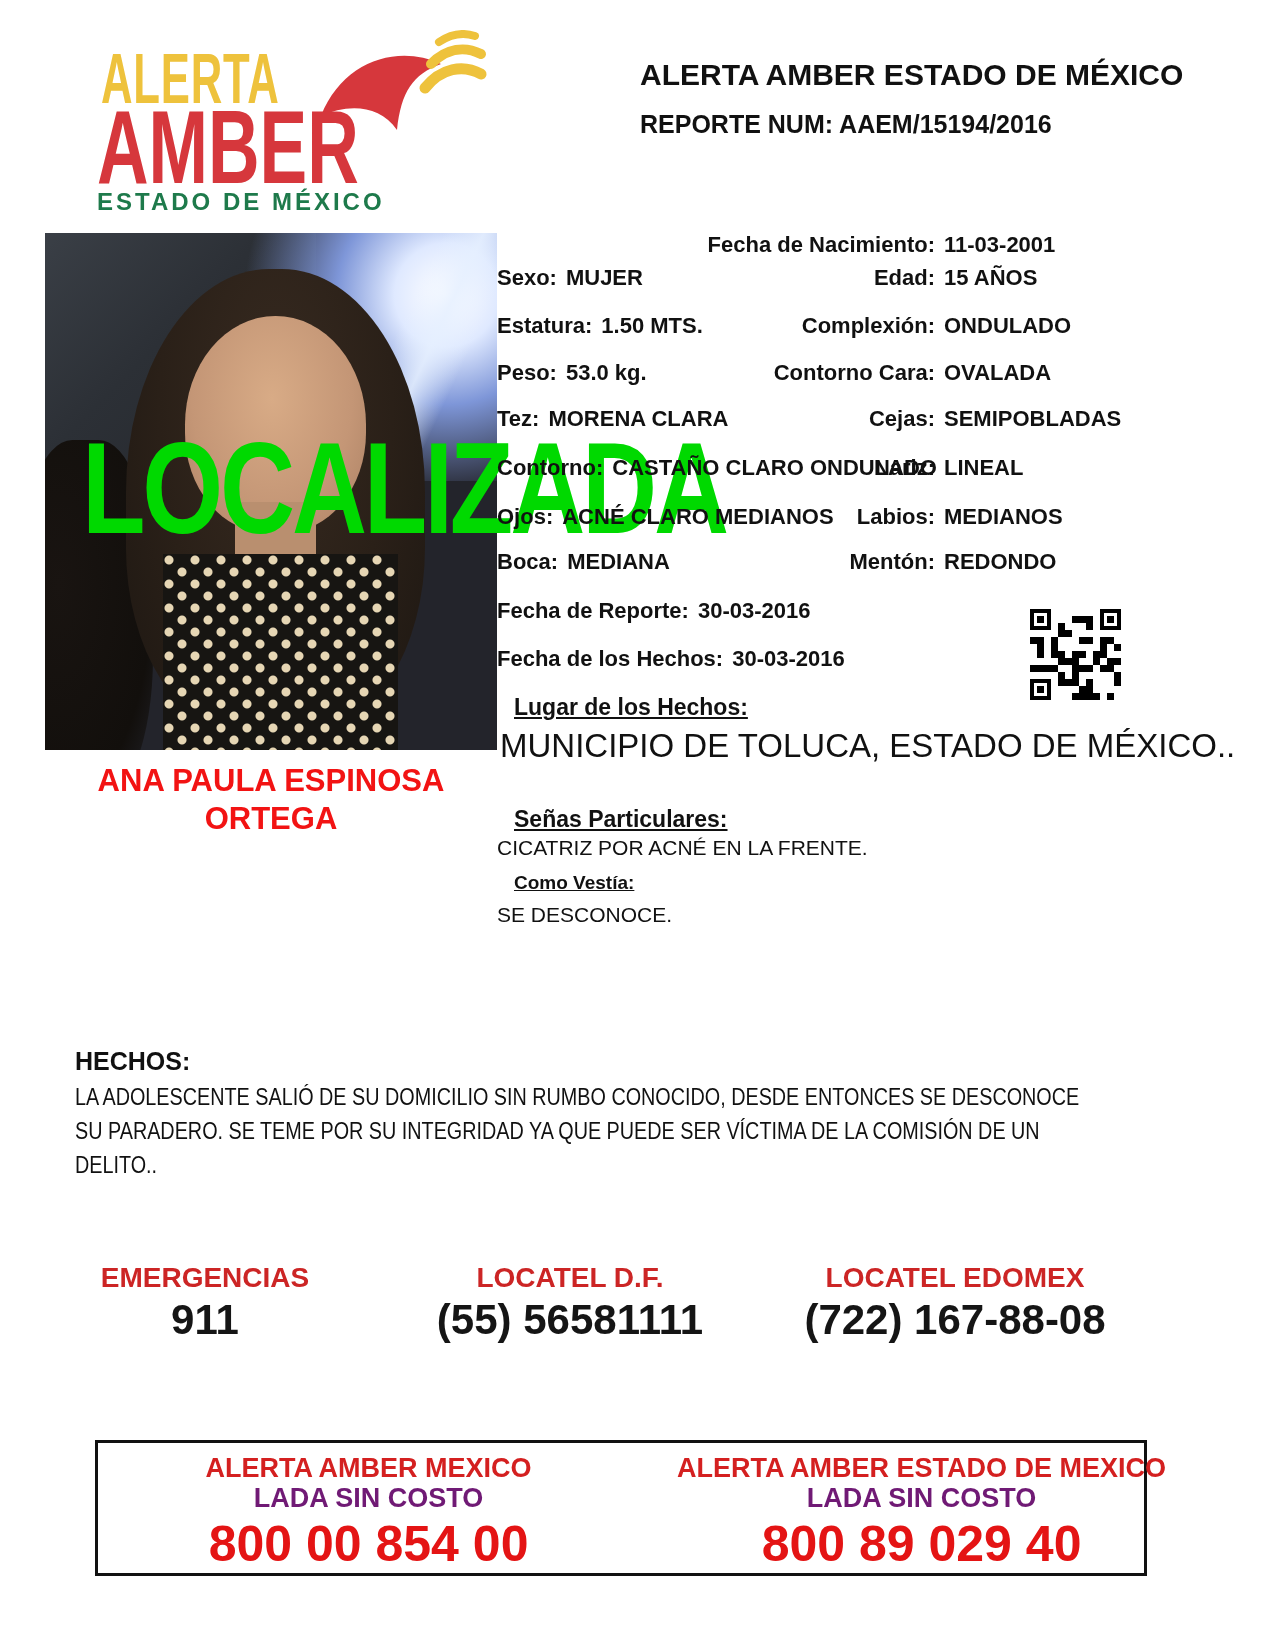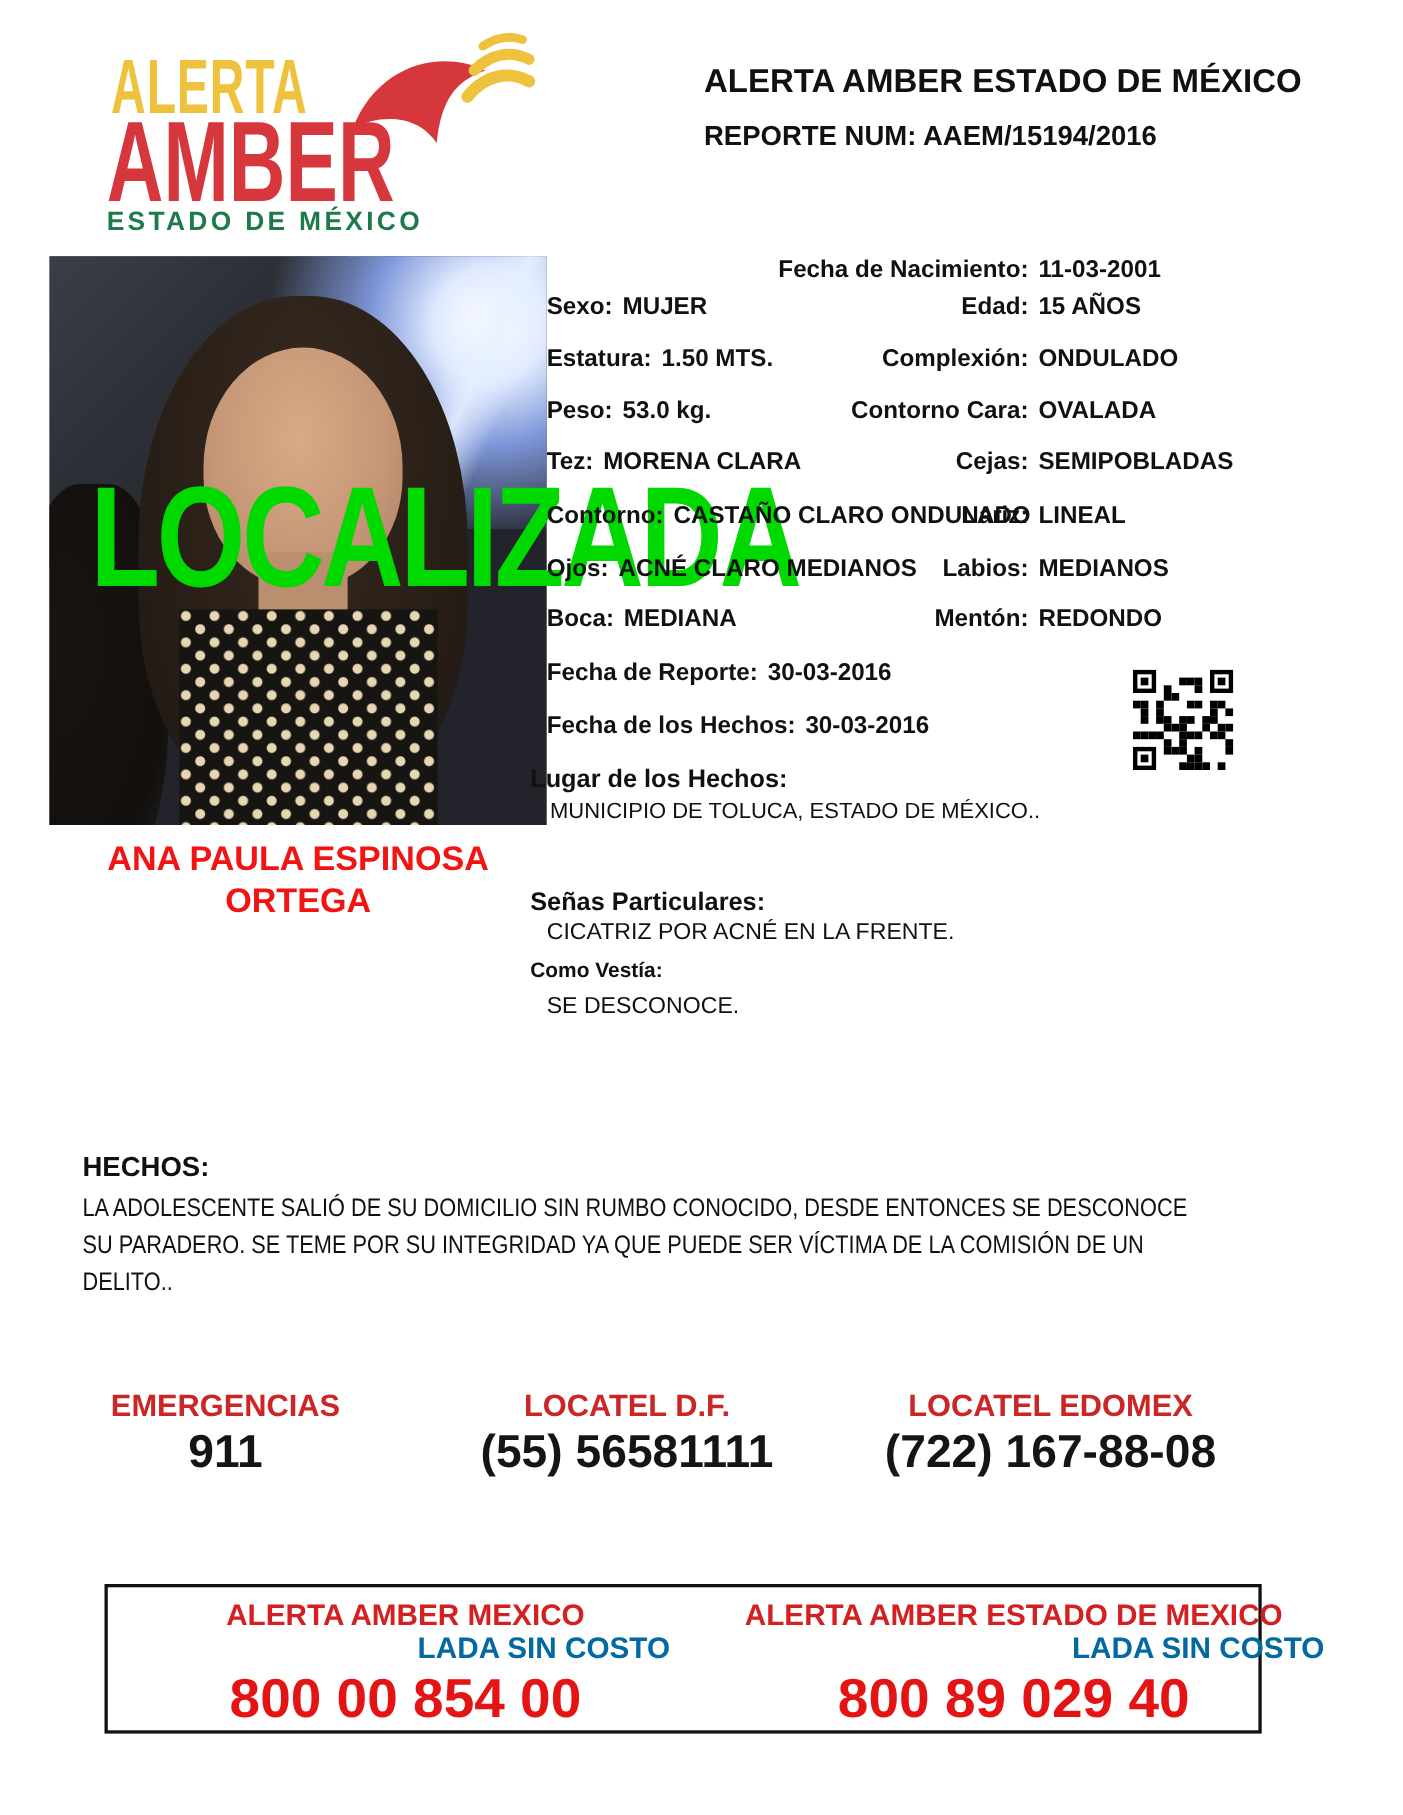--- a/index.html
+++ b/index.html
@@ -45,21 +45,21 @@
   
   .name{position:absolute;left:45px;top:762px;width:452px;text-align:center;color:#f21313;
     font-size:31px;font-weight:800;line-height:38px;z-index:3;}
   
   .frow{position:absolute;left:497px;white-space:nowrap;font-size:22px;font-weight:700;z-index:3;}
   .lgroup{position:absolute;left:0;top:0;white-space:nowrap;}
   .lvalue{margin-left:9px;}
   .rlabel{display:inline-block;width:438px;text-align:right;}
   .rvalue{display:inline-block;margin-left:9px;}
   .plain-val{position:absolute;left:500px;font-weight:400;z-index:3;white-space:nowrap;}
-  .sec-label{position:absolute;left:482px;font-weight:700;z-index:3;white-space:nowrap;}
+  .sec-label{position:absolute;left:514px;font-weight:700;z-index:3;white-space:nowrap;text-decoration:underline;}
   
   .qr{position:absolute;left:1030px;top:609px;width:91px;height:91px;background:#fff;z-index:3;}
   .qr-finder{position:absolute;width:13px;height:13px;border:4px solid #000;background:#fff;}
   .qr-finder::after{content:"";position:absolute;inset:3px;background:#000;}
   .qr-f-tl{left:0;top:0;} .qr-f-tr{right:0;top:0;} .qr-f-bl{left:0;bottom:0;}
   
   .hechos-label{position:absolute;left:75px;top:1047px;font-size:25px;font-weight:800;}
   .hechos-text{position:absolute;left:75px;top:1080px;width:1190px;font-size:23px;line-height:34px;
     transform:scaleX(0.86);transform-origin:left top;}
   
@@ -68,21 +68,21 @@
   .contact .c-number{font-size:42px;font-weight:800;color:#151515;margin-top:2px;}
   .contact-1{left:75px;top:1262px;width:260px;}
   .contact-2{left:385px;top:1262px;width:370px;}
   .contact-3{left:780px;top:1262px;width:350px;}
   
   .footer-box{position:absolute;left:95px;top:1440px;width:1046px;height:130px;border:3px solid #111;
     display:flex;background:#fff;}
   .fcol{flex:1;text-align:center;padding-top:10px;padding-left:30px;}
   .fcol-l{flex:0 0 46%;} .fcol-r{flex:0 0 54%;}
   .f-title{font-size:27px;font-weight:800;color:#d42020;line-height:30px;}
-  .f-sub{font-size:27px;font-weight:800;color:#0369a1;line-height:30px;text-align:right;}
+  .f-sub{font-size:27px;font-weight:800;color:#701a75;line-height:30px;}
   .f-number{font-size:50px;font-weight:800;color:#e41414;line-height:58px;margin-top:2px;}
 </style>
 </head>
 <body>
 
 <div id="poster">
 
   <div class="logo">
     <div class="logo-alerta">ALERTA</div>
     <svg class="logo-swoosh" viewBox="0 0 180 130">
@@ -157,21 +157,21 @@
 
   <div class="frow" style="top:598px">
     <span class="lgroup"><span>Fecha de Reporte:</span><span class="lvalue">30-03-2016</span></span>
   </div>
 
   <div class="frow" style="top:646px">
     <span class="lgroup"><span>Fecha de los Hechos:</span><span class="lvalue">30-03-2016</span></span>
   </div>
 
   <div class="sec-label" style="top:694px;font-size:23px">Lugar de los Hechos:</div>
-  <div class="plain-val" style="top:727px;font-size:20px">MUNICIPIO DE TOLUCA, ESTADO DE MÉXICO..</div>
+  <div class="plain-val" style="top:727px;font-size:33px">MUNICIPIO DE TOLUCA, ESTADO DE MÉXICO..</div>
 
   <div class="sec-label" style="top:806px;font-size:23px">Señas Particulares:</div>
   <div class="plain-val" style="top:836px;left:497px;font-size:21px">CICATRIZ POR ACNÉ EN LA FRENTE.</div>
 
   <div class="sec-label" style="top:872px;font-size:19px">Como Vestía:</div>
   <div class="plain-val" style="top:903px;left:497px;font-size:21px">SE DESCONOCE.</div>
 
   <div class="qr">
     <div class="qr-finder qr-f-tl"></div>
     <div class="qr-finder qr-f-tr"></div>

